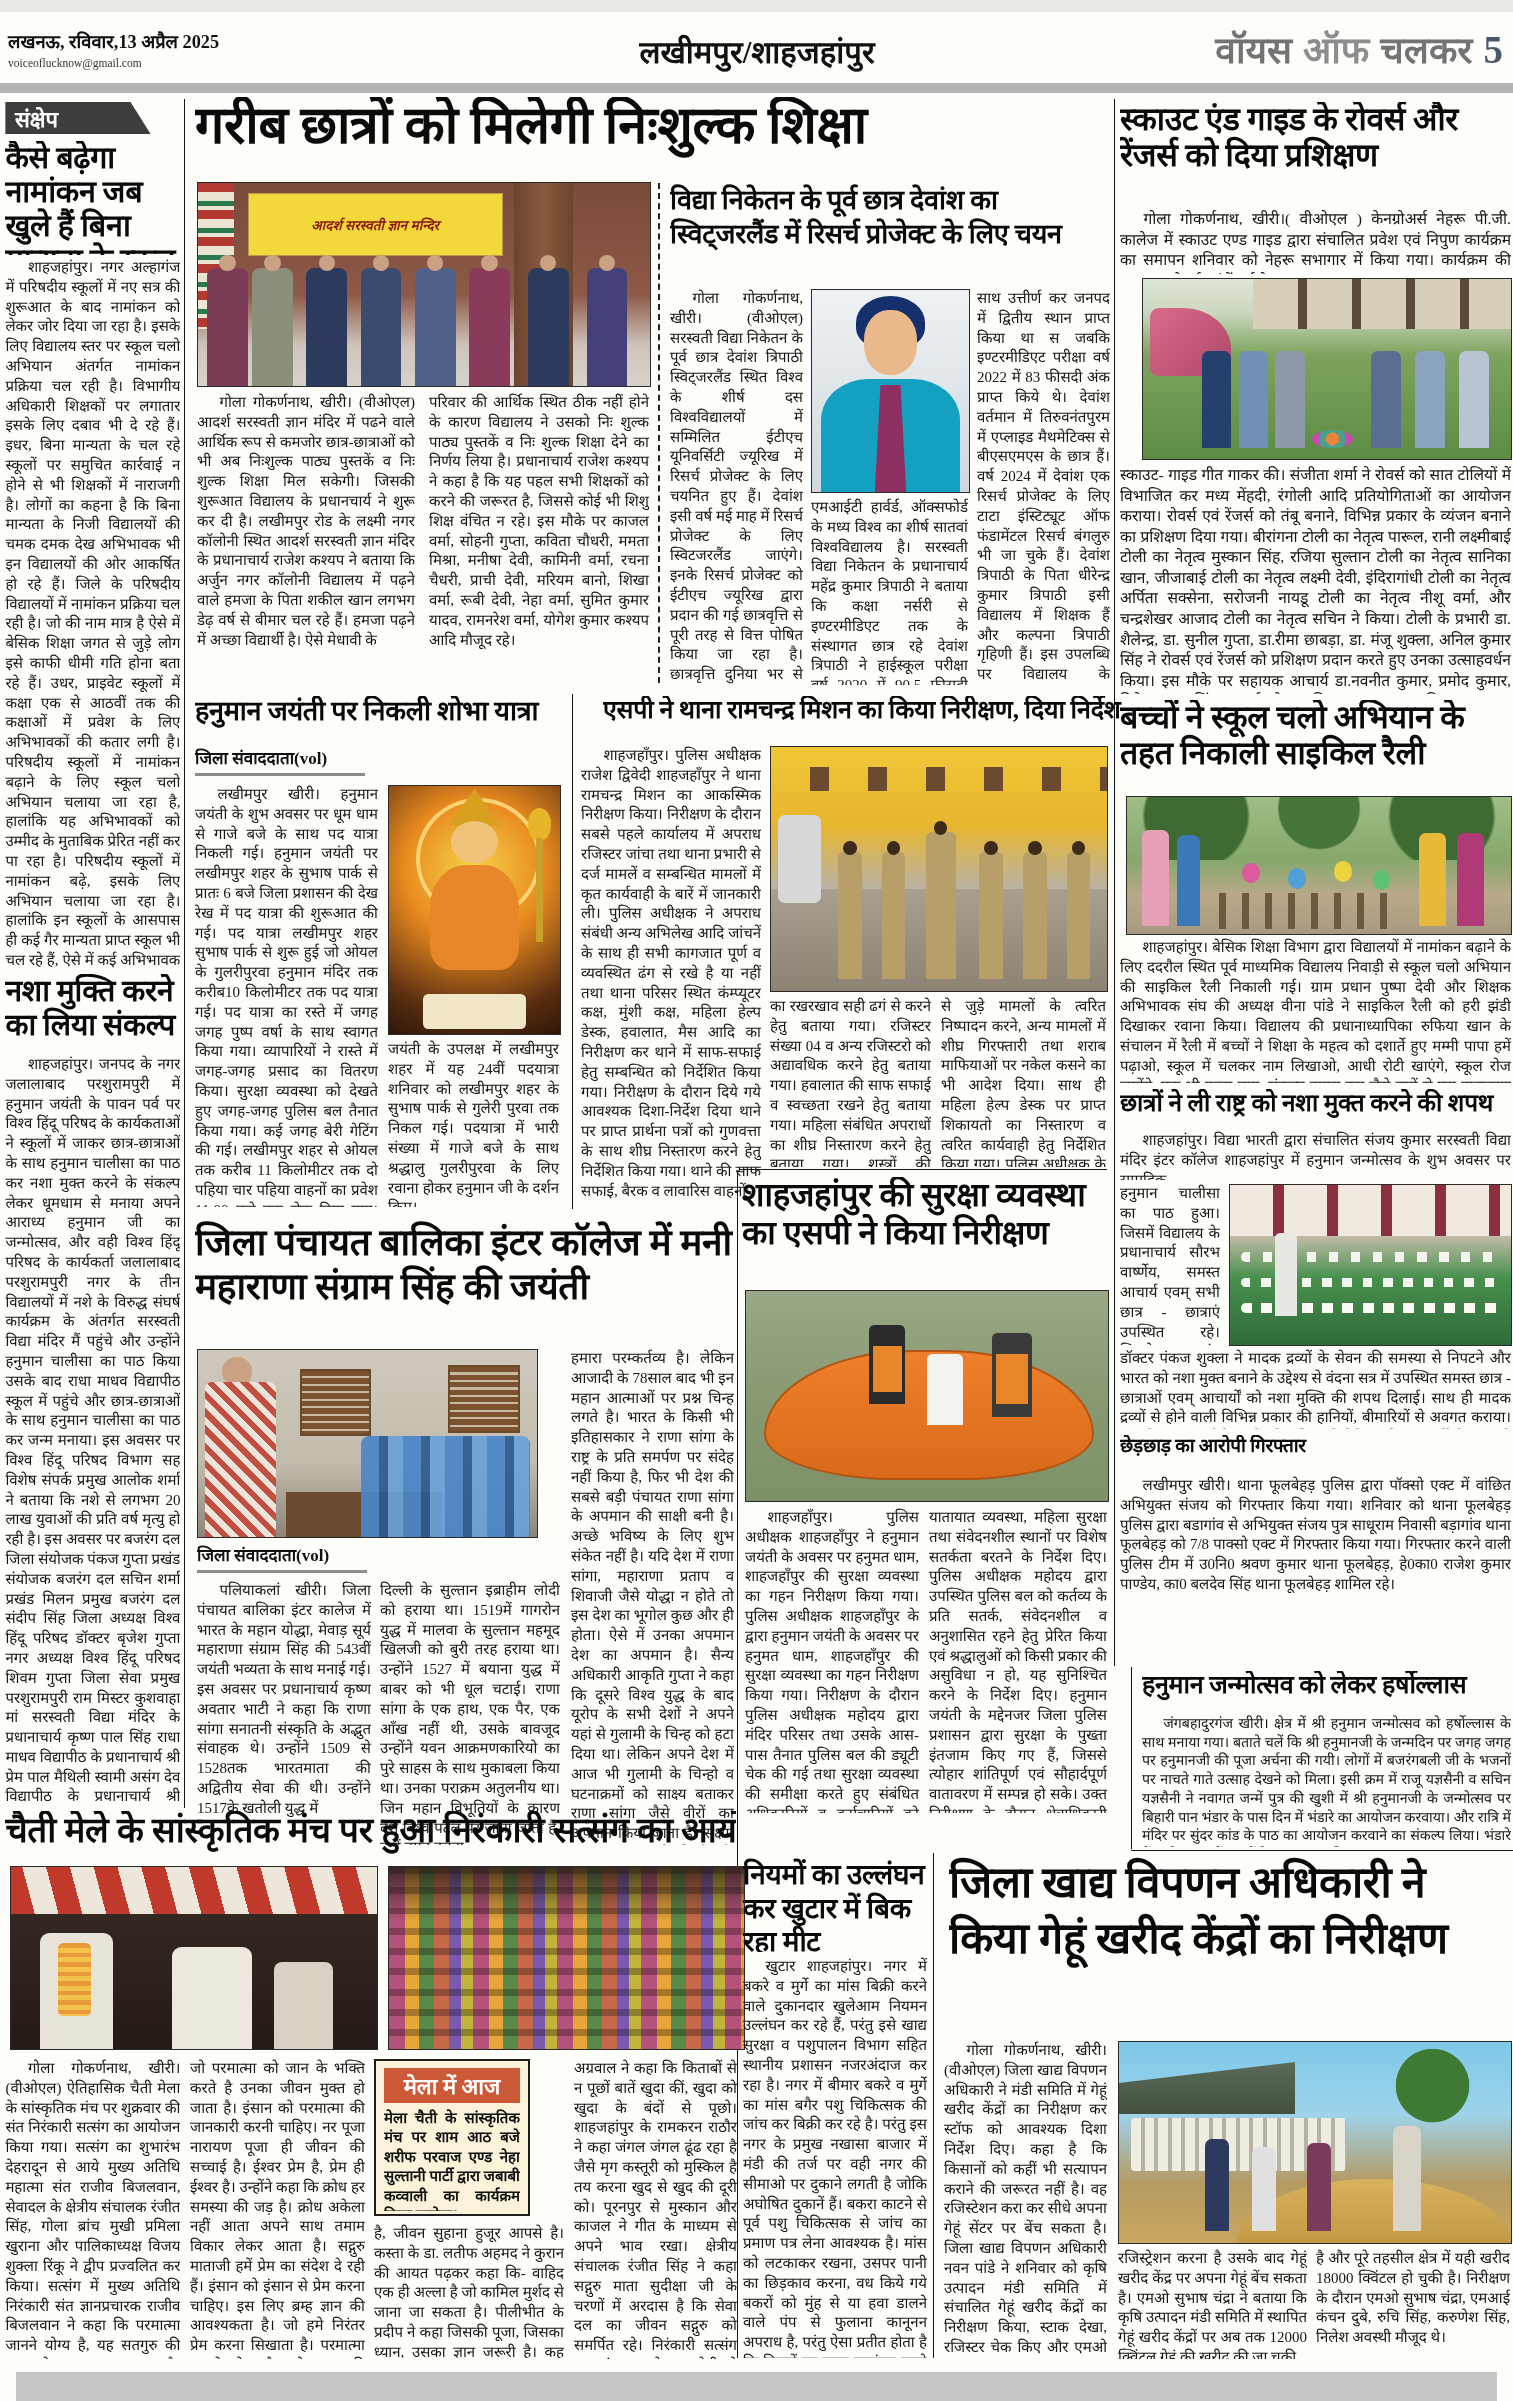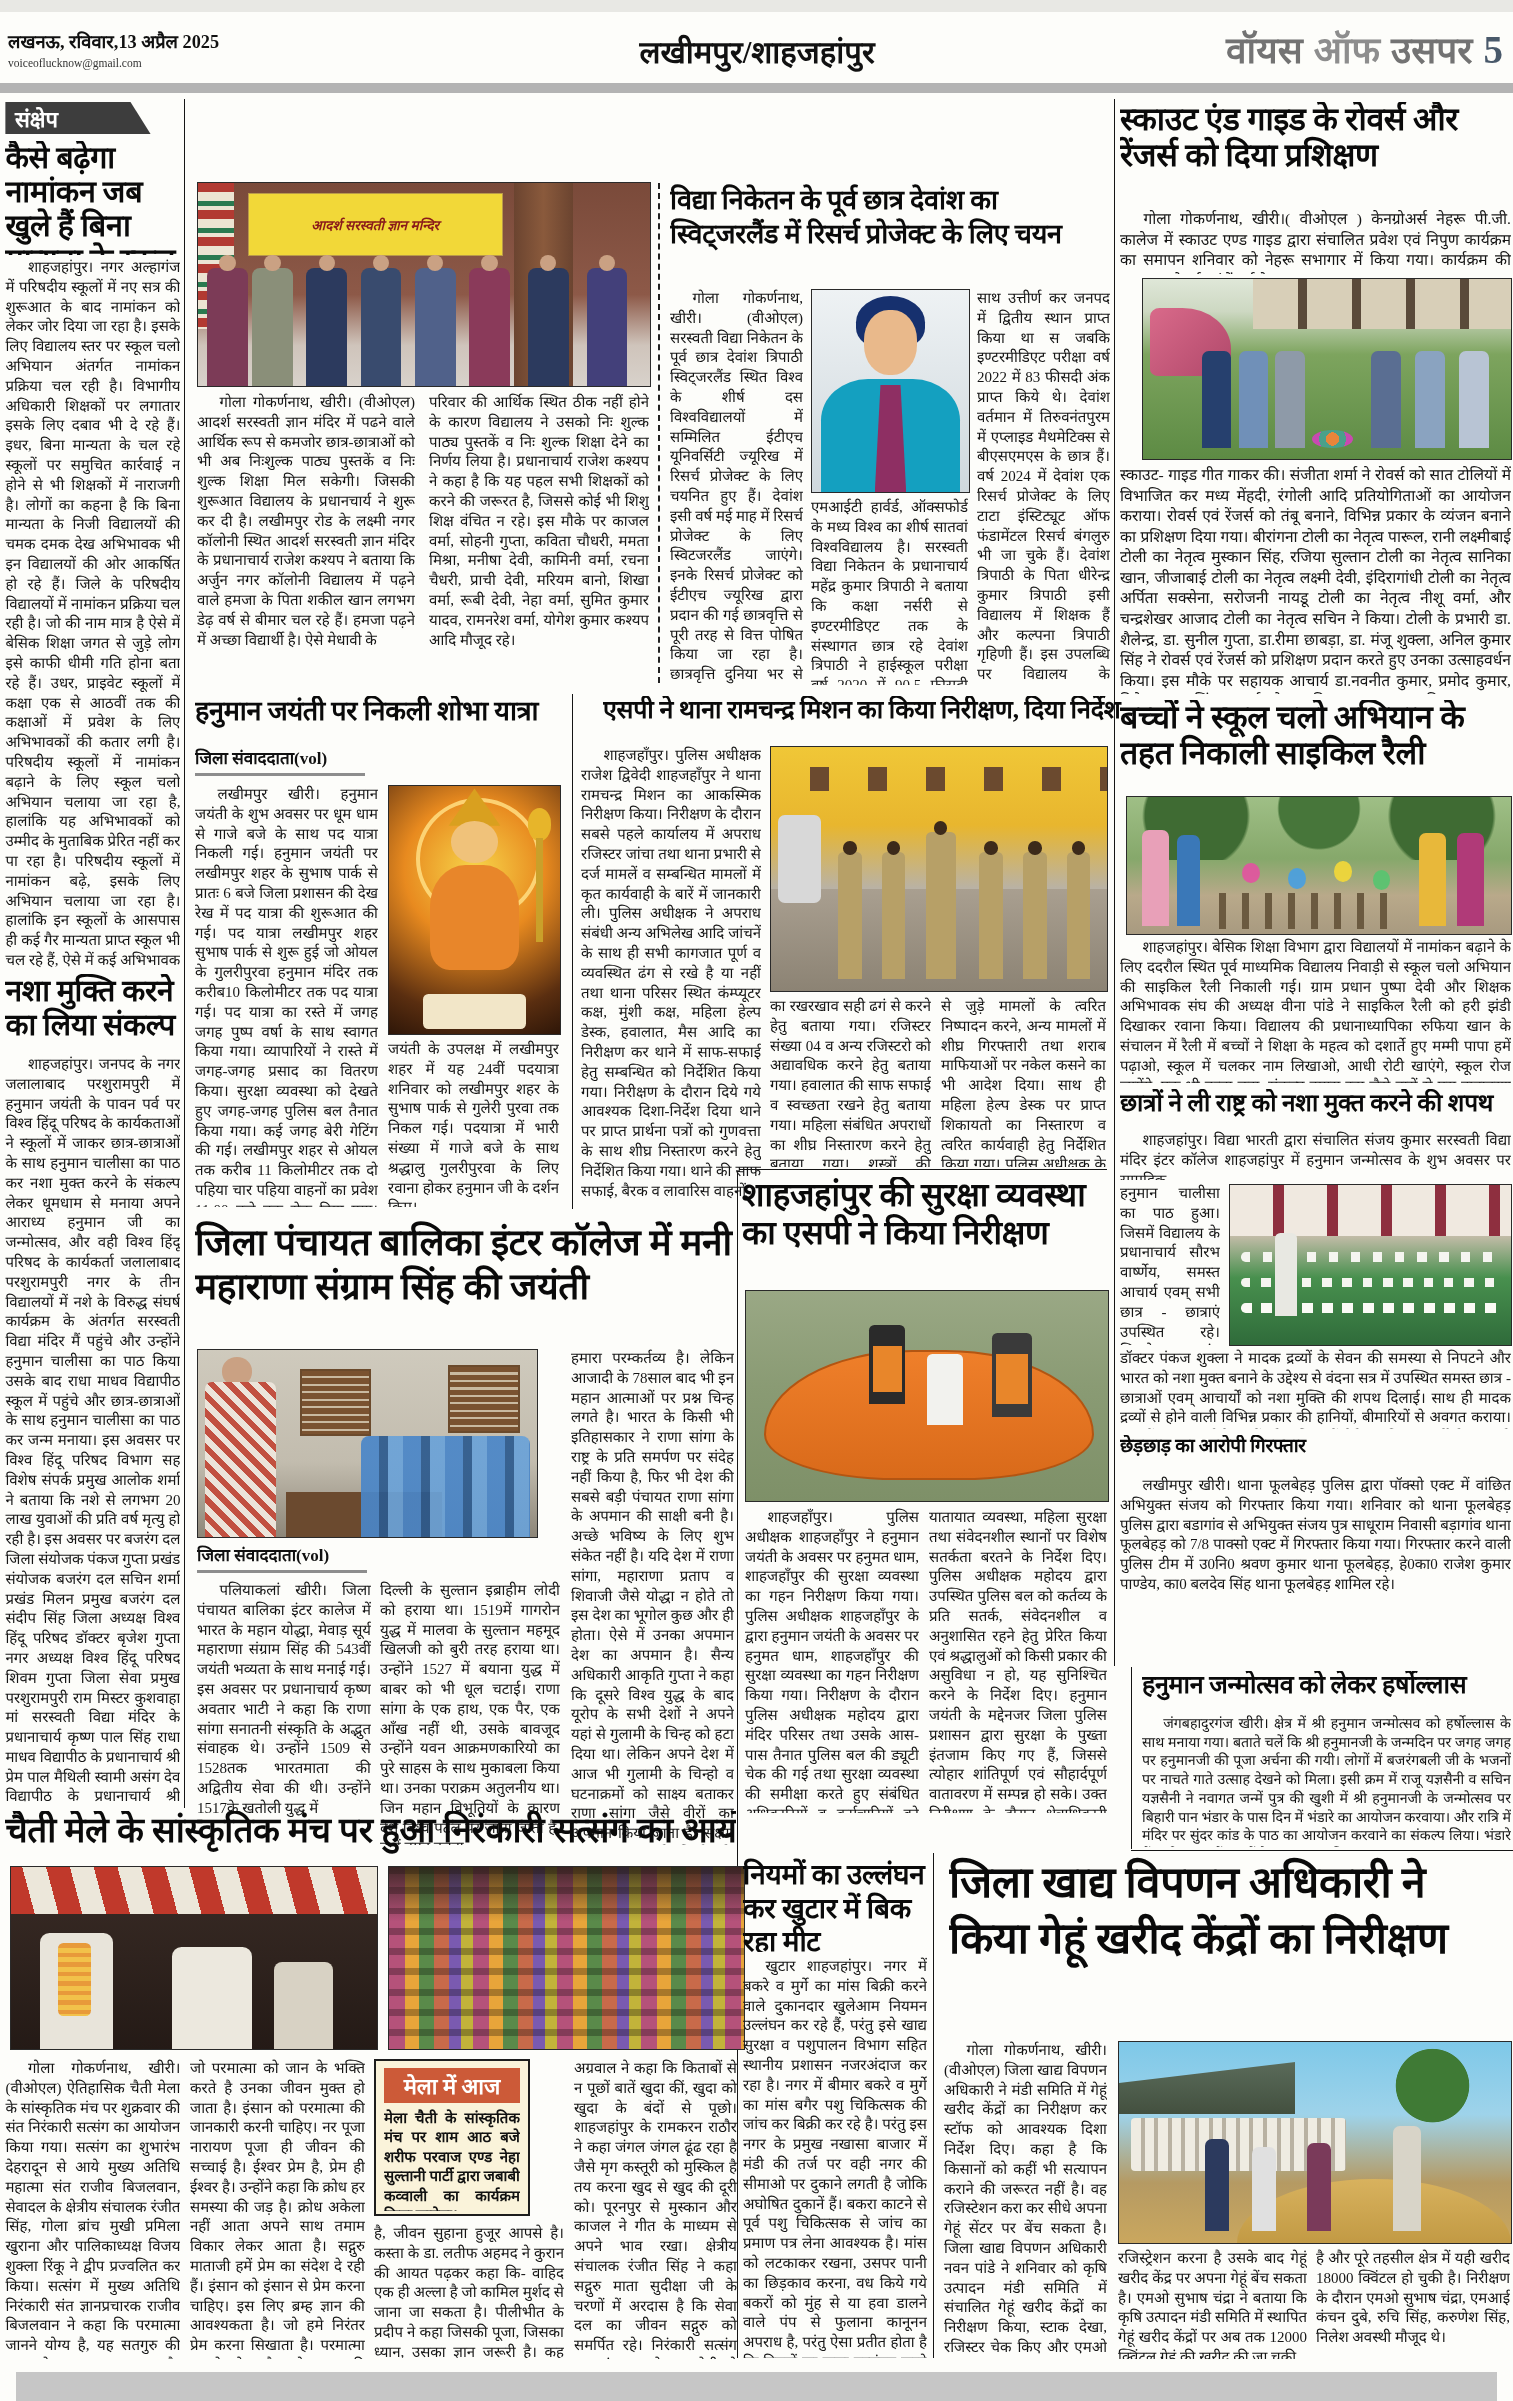--- a/index.html
+++ b/index.html
@@ -37,41 +37,42 @@
 <body>
 
 <div class="page">
 
   <div class="abs" style="left:8.1px;top:16.3px;width:312px;font-size:18.3px;font-weight:700;">लखनऊ, रविवार,13 अप्रैल 2025</div>
   <div class="abs" style="left:8.1px;top:45px;width:312px;font-size:11.5px;color:#333;">voiceoflucknow@gmail.com</div>
   <div class="abs" style="left:50%;top:17.6px;transform:translateX(-50%);font-size:31px;font-weight:700;">लखीमपुर/शाहजहांपुर</div>
   <div class="masthead">
     <span class="w1">वॉयस</span>
     <span class="w2">ऑफ</span>
-    <span class="w1">उसपर</span>
+    <span class="w1">चलकर</span>
     <span class="pn">5</span>
   </div>
   <div class="graybar" style="left:0;top:71px;width:1514px;height:9.5px;"></div>
 
   <div class="vline" style="left:184px;top:87px;height:1709px;"></div>
   <div class="vline" style="left:572px;top:682px;height:515px;"></div>
   <div class="vline" style="left:1114px;top:87px;height:1567px;"></div>
   <div class="vline" style="left:737px;top:1161px;height:1185px;"></div>
   <div class="vline" style="left:933px;top:1841px;height:505px;"></div>
   <div class="vline" style="left:1131px;top:1655px;height:182px;"></div>
   <div class="vdash" style="left:658px;top:171px;height:500px;"></div>
   <div class="hline" style="left:739px;top:1157px;width:368px;"></div>
   <div class="hline" style="left:1131px;top:1838px;width:382px;"></div>
 
   <div class="label-sankshep" style="left:5.4px;top:90px;width:136px;height:31px;">संक्षेप</div>
   <div class="hl" style="left:5.4px;top:129px;width:175px;height:114px;font-size:30.5px;">कैसे बढ़ेगा नामांकन जब खुले हैं बिना मान्यता के स्कूल</div>
   <div class="bt ind" style="left:5.4px;top:246px;width:175px;height:712px;">शाहजहांपुर। नगर अल्हागंज में परिषदीय स्कूलों में नए सत्र की शुरूआत के बाद नामांकन को लेकर जोर दिया जा रहा है। इसके लिए विद्यालय स्तर पर स्कूल चलो अभियान अंतर्गत नामांकन प्रक्रिया चल रही है। विभागीय अधिकारी शिक्षकों पर लगातार इसके लिए दबाव भी दे रहे हैं। इधर, बिना मान्यता के चल रहे स्कूलों पर समुचित कार्रवाई न होने से भी शिक्षकों में नाराजगी है। लोगों का कहना है कि बिना मान्यता के निजी विद्यालयों की चमक दमक देख अभिभावक भी इन विद्यालयों की ओर आकर्षित हो रहे हैं। जिले के परिषदीय विद्यालयों में नामांकन प्रक्रिया चल रही है। जो की नाम मात्र है ऐसे में बेसिक शिक्षा जगत से जुड़े लोग इसे काफी धीमी गति होना बता रहे हैं। उधर, प्राइवेट स्कूलों में कक्षा एक से आठवीं तक की कक्षाओं में प्रवेश के लिए अभिभावकों की कतार लगी है। परिषदीय स्कूलों में नामांकन बढ़ाने के लिए स्कूल चलो अभियान चलाया जा रहा है, हालांकि यह अभिभावकों को उम्मीद के मुताबिक प्रेरित नहीं कर पा रहा है। परिषदीय स्कूलों में नामांकन बढ़े, इसके लिए अभियान चलाया जा रहा है। हालांकि इन स्कूलों के आसपास ही कई गैर मान्यता प्राप्त स्कूल भी चल रहे हैं, ऐसे में कई अभिभावक उधर ही चले जा रहे हैं। जबकि, सरकारी स्कूल में निशुल्क शिक्षा, किताब, ड्रेस आदि की व्यवस्था है। अब तो कक्षा एक से लेकर आठवीं तक की किताबें एनसीईआरटी के पैटर्न की हैं। जिम्मेदारों को भी निजी स्कूलों को मान्यता देने में यह ध्यान रखना चाहिए कि आसपास कोई परिषदीय स्कूल न हो, अन्यथा नामांकन की स्थिति खराब ही रहेगी। वहीं गैर मान्यता प्राप्त संचालित स्कूलों के खिलाफ शासन स्तर से ही अभियान चलाकर ठोस कार्यवाही होनी चाहिए। सूत्रो की माने तो इस बार भी दो चार दिन मे कई विद्यालयों को नोटिस जारी हो सकते है लेकिन नोटिस का क्या फायदा होगा। वहीं जो वर्ष में एक बार होता है।</div>
   <div class="hl" style="left:5.4px;top:962px;width:175px;height:76px;font-size:30px;">नशा मुक्ति करने का लिया संकल्प</div>
   <div class="bt ind" style="left:5.4px;top:1043px;width:175px;height:750px;">शाहजहांपुर। जनपद के नगर जलालाबाद परशुरामपुरी में हनुमान जयंती के पावन पर्व पर विश्व हिंदू परिषद के कार्यकताओं ने स्कूलों में जाकर छात्र-छात्राओं के साथ हनुमान चालीसा का पाठ कर नशा मुक्त करने के संकल्प लेकर धूमधाम से मनाया अपने आराध्य हनुमान जी का जन्मोत्सव, और वही विश्व हिंदू परिषद के कार्यकर्ता जलालाबाद परशुरामपुरी नगर के तीन विद्यालयों में नशे के विरुद्ध संघर्ष कार्यक्रम के अंतर्गत सरस्वती विद्या मंदिर मैं पहुंचे और उन्होंने हनुमान चालीसा का पाठ किया उसके बाद राधा माधव विद्यापीठ स्कूल में पहुंचे और छात्र-छात्राओं के साथ हनुमान चालीसा का पाठ कर जन्म मनाया। इस अवसर पर विश्व हिंदू परिषद विभाग सह विशेष संपर्क प्रमुख आलोक शर्मा ने बताया कि नशे से लगभग 20 लाख युवाओं की प्रति वर्ष मृत्यु हो रही है। इस अवसर पर बजरंग दल जिला संयोजक पंकज गुप्ता प्रखंड संयोजक बजरंग दल सचिन शर्मा प्रखंड मिलन प्रमुख बजरंग दल संदीप सिंह जिला अध्यक्ष विश्व हिंदू परिषद डॉक्टर बृजेश गुप्ता नगर अध्यक्ष विश्व हिंदू परिषद शिवम गुप्ता जिला सेवा प्रमुख परशुरामपुरी राम मिस्टर कुशवाहा मां सरस्वती विद्या मंदिर के प्रधानाचार्य कृष्ण पाल सिंह राधा माधव विद्यापीठ के प्रधानाचार्य श्री प्रेम पाल मैथिली स्वामी असंग देव विद्यापीठ के प्रधानाचार्य श्री अनिल कुमार सक्सेना जी एवं समस्त अध्यापक गणों का सहयोग प्राप्त हुआ।</div>
 
+  <div class="hl" style="left:195px;top:85px;width:910px;height:76px;font-size:52px;">गरीब छात्रों को मिलेगी निःशुल्क शिक्षा</div>
 
   <div class="ph" style="left:197px;top:170px;width:452px;height:203px;background:linear-gradient(180deg,#7a4a3a 0%,#8d5948 55%,#cfc4bb 80%,#d8d2cb 100%);">
     <i style="left:0;top:0;width:8%;height:72%;background:repeating-linear-gradient(180deg,#b23a32 0 9.5px,#ece4d2 9.5px 17.6px,#2a7a50 17.6px 23px,#ece4d2 23px 27px);"></i>
     <i style="left:11%;top:5%;width:56%;height:30%;background:#f2d838;border:1.4px solid #b99a4a;display:flex;align-items:center;justify-content:center;color:#8a1a1a;font-weight:700;font-size:13.6px;text-align:center;">आदर्श सरस्वती ज्ञान मन्दिर</i>
     <i style="left:70%;top:0;width:13%;height:100%;background:linear-gradient(90deg,#6b4430,#8a5a3c 50%,#6b4430);"></i>
     <i class="person" style="left:2%;background:#7c3b57;"></i>
     <i class="person" style="left:12%;background:#8a8f79;"></i>
     <i class="person" style="left:24%;background:#2c3a5e;"></i>
     <i class="person" style="left:36%;background:#394b6e;"></i>
     <i class="person" style="left:48%;background:#50618a;"></i>

